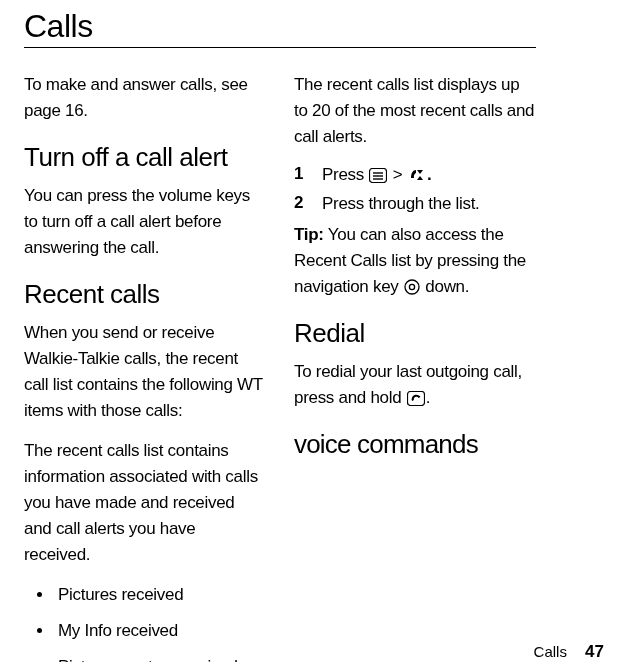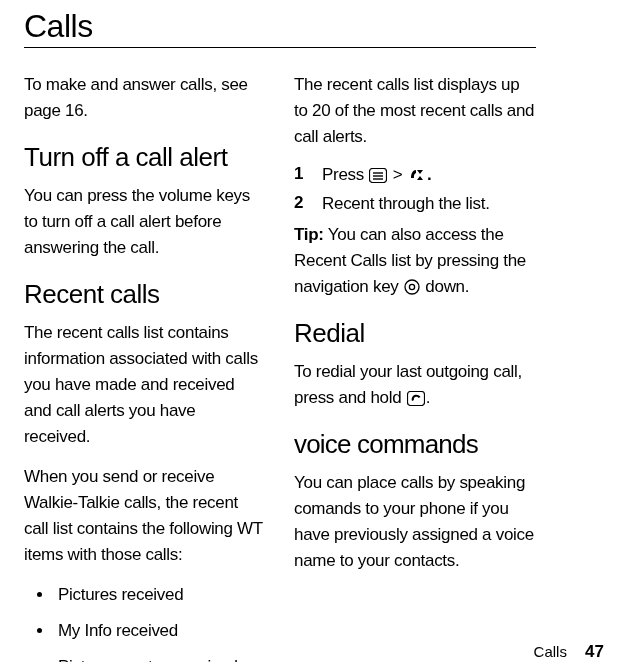--- a/index.html
+++ b/index.html
@@ -105,22 +105,22 @@
 
   <div class="cols">
 
     <div class="col">
       <p>To make and answer calls, see page 16.</p>
 
       <h2 class="h2 first">Turn off a call alert</h2>
       <p>You can press the volume keys to turn off a call alert before answering the call.</p>
 
       <h2 class="h2">Recent calls</h2>
+      <p>When you send or receive Walkie-Talkie calls, the recent call list contains the following WT items with those calls:</p>
       <p>The recent calls list contains information associated with calls you have made and received and call alerts you have received.</p>
-      <p>When you send or receive Walkie-Talkie calls, the recent call list contains the following WT items with those calls:</p>
 
       <ul>
         <li>Pictures received</li>
         <li>My Info received</li>
         <li>Pictures sent or received</li>
       </ul>
     </div>
 
     <div class="col">
       <p>The recent calls list displays up to 20 of the most recent calls and call alerts.</p>
@@ -136,40 +136,39 @@
               </svg></span><span> &gt; </span><span class="icon"><svg width="18" height="16" viewBox="0 0 18 16">
                 <path d="M3 11 C3 6 5 3 8 3 C8 3 8 6 8 6 C6.5 6.5 5.5 8.5 6 11 Z" fill="#000"></path>
                 <path d="M9 3 L15 3 L12 7 Z" fill="#000"></path>
                 <path d="M15 13 L9 13 L12 9 Z" fill="#000"></path>
               </svg></span><span class="bold">.</span>
         </div>
       </div>
 
       <div class="ol-row">
         <div class="ol-num">2</div>
-        <div class="ol-txt">Recent through the list.</div>
+        <div class="ol-txt">Press through the list.</div>
       </div>
 
       <p>
         <span class="bold">Tip:</span><span> You can also access the Recent Calls list by pressing the navigation key </span><span class="icon"><svg width="16" height="16" viewBox="0 0 16 16">
               <circle cx="8" cy="8" r="7" fill="none" stroke="#000" stroke-width="1.3"></circle>
               <circle cx="8" cy="8" r="2.6" fill="none" stroke="#000" stroke-width="1.3"></circle>
             </svg></span><span> down.</span>
       </p>
 
       <h2 class="h2">Redial</h2>
       <p>
         <span>To redial your last outgoing call, press and hold </span><span class="icon"><svg width="18" height="15" viewBox="0 0 18 15">
               <rect x="0.5" y="0.5" width="17" height="14" rx="3" ry="3" fill="none" stroke="#000" stroke-width="1.2"></rect>
               <path d="M5 10 C4 8 5 5 7.5 4 C10 3 13 4.5 13.5 6 L11.5 7 C11 6 9.5 5.5 8.3 6 C7 6.6 6.5 8 7 9 Z" fill="#000"></path>
             </svg></span><span>.</span>
       </p>
 
       <h2 class="h2 voice">voice commands</h2>
-      <p>You can place calls by speaking comands to your phone if you have previously assigned a voice name to your contacts.</p>
     </div>
 
   </div>
 
   <div class="footer">
     <span>Calls</span>
     <span class="pnum">47</span>
   </div>
 </div>
 

